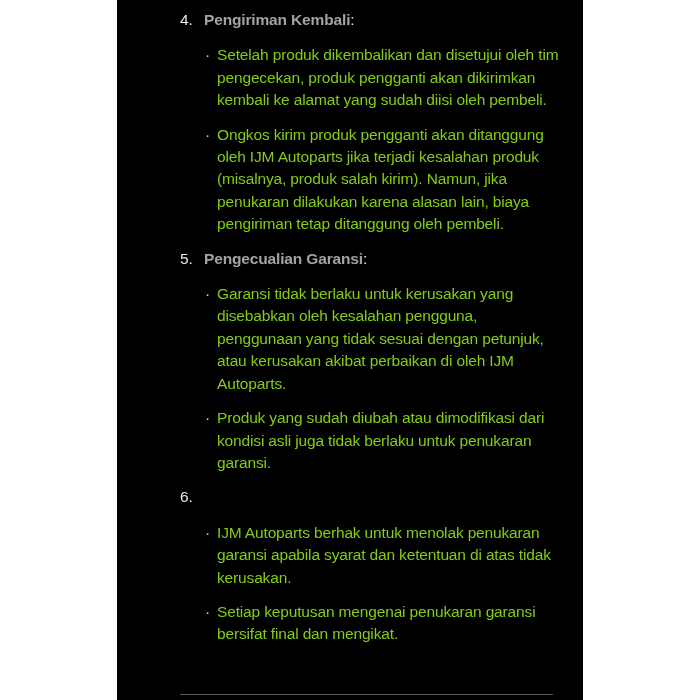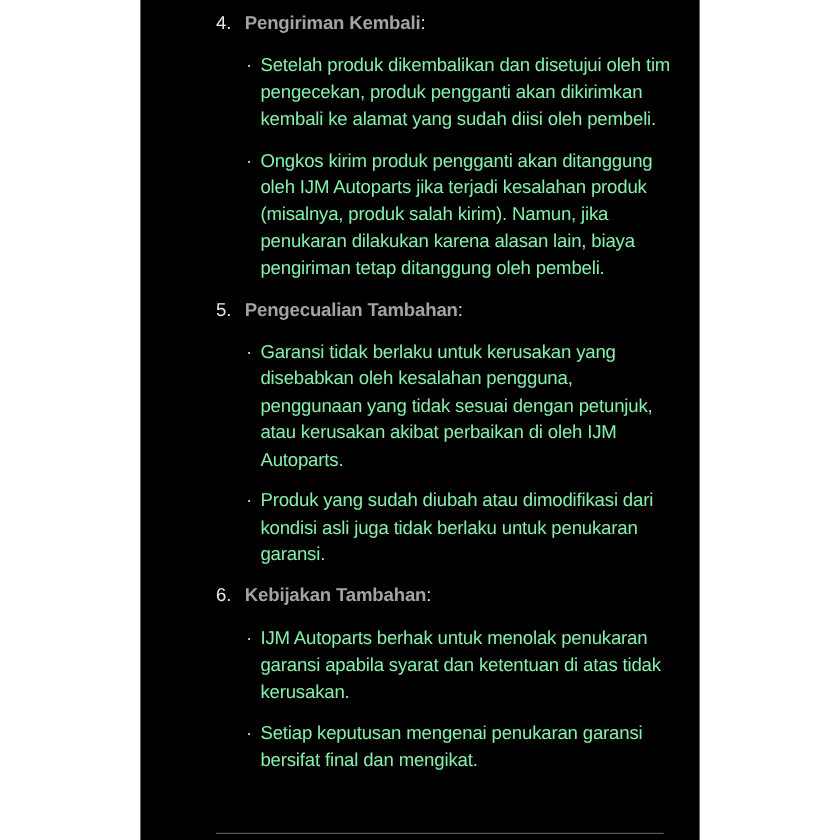--- a/index.html
+++ b/index.html
@@ -49,21 +49,21 @@
   .bullet-row + .bullet-row { margin-top: 12px; }
   .dot {
     flex: 0 0 12px;
     width: 12px;
     margin-left: 25px;
     color: #cfcfcf;
   }
   .bullet-text {
     margin: 0;
     max-width: 352px;
-    color: #86efac;
+    color: #84cc16;
   }
   .bullets { margin-bottom: 12px; }
   .divider {
     position: absolute;
     left: 63px;
     right: 30px;
     bottom: 5px;
     height: 1px;
     background: #5c5c5c;
   }
@@ -87,38 +87,37 @@
         <div class="bullet-row">
           <span class="dot">·</span>
           <p class="bullet-text">Ongkos kirim produk pengganti akan ditanggung oleh IJM Autoparts jika terjadi kesalahan produk (misalnya, produk salah kirim). Namun, jika penukaran dilakukan karena alasan lain, biaya pengiriman tetap ditanggung oleh pembeli.</p>
         </div>
       </div>
     </section>
 
     <section>
       <div class="heading-row">
         <span class="num">5.</span>
-        <span><span class="title-bold">Pengecualian Tambahan</span><span class="colon">:</span></span>
+        <span><span class="title-bold">Pengecualian Garansi</span><span class="colon">:</span></span>
       </div>
       <div class="bullets">
         <div class="bullet-row">
           <span class="dot">·</span>
           <p class="bullet-text">Garansi tidak berlaku untuk kerusakan yang disebabkan oleh kesalahan pengguna, penggunaan yang tidak sesuai dengan petunjuk, atau kerusakan akibat perbaikan di oleh IJM Autoparts.</p>
         </div>
         <div class="bullet-row">
           <span class="dot">·</span>
           <p class="bullet-text">Produk yang sudah diubah atau dimodifikasi dari kondisi asli juga tidak berlaku untuk penukaran garansi.</p>
         </div>
       </div>
     </section>
 
     <section>
       <div class="heading-row">
         <span class="num">6.</span>
-        <span><span class="title-bold">Kebijakan Tambahan</span><span class="colon">:</span></span>
       </div>
       <div class="bullets">
         <div class="bullet-row">
           <span class="dot">·</span>
           <p class="bullet-text">IJM Autoparts berhak untuk menolak penukaran garansi apabila syarat dan ketentuan di atas tidak kerusakan.</p>
         </div>
         <div class="bullet-row">
           <span class="dot">·</span>
           <p class="bullet-text">Setiap keputusan mengenai penukaran garansi bersifat final dan mengikat.</p>
         </div>

